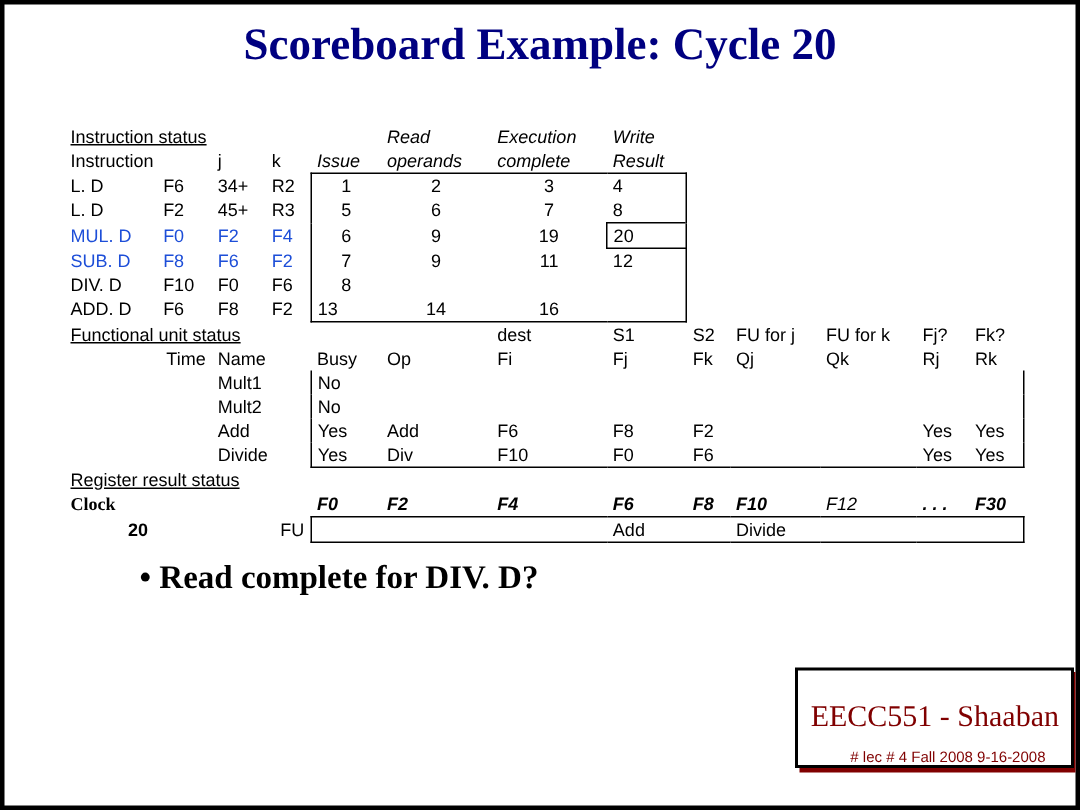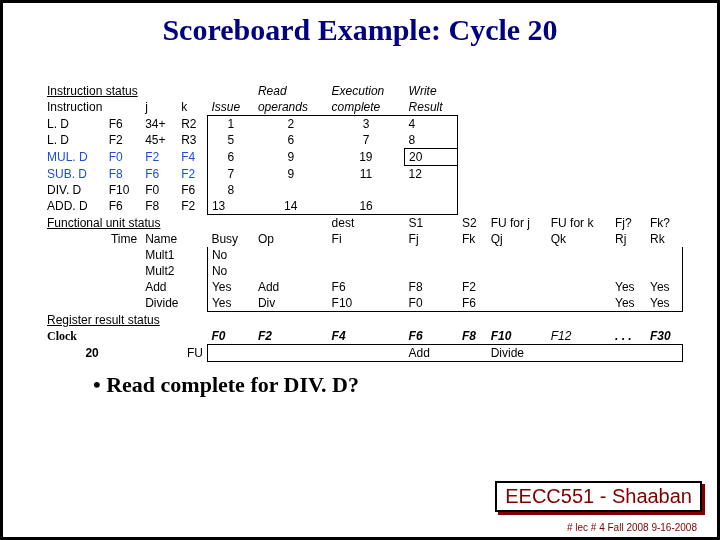--- a/index.html
+++ b/index.html
@@ -55,34 +55,34 @@
   .border-right-bot { border-bottom: 1px solid black; border-right: 1px solid black; }
   .bullet {
     font-family: "Times New Roman", serif;
     font-size: 22px;
     font-weight: bold;
     margin-top: 10px;
     margin-left: 50px;
   }
   .footer-box {
     position: absolute;
-    right: 15px;
+    right: 1px;
     bottom: 25px;
     border: 2px solid black;
     box-shadow: 3px 3px 0 #800000;
-    padding: 2px 8px;
-    font-family: Liberation Sans, sans-serif;
+    padding: 20px 8px;
+    font-family: Liberation Serif, serif;
     font-size: 20px;
     color: #800000;
     background: white;
   }
   .footer-line {
     position: absolute;
     right: 20px;
-    bottom: 4px;
+    bottom: 26px;
     font-family: Arial, sans-serif;
     font-size: 10px;
     color: #800000;
   }
   .clock-label { font-family: "Times New Roman", serif; font-size: 16px; font-weight: bold; }
   .reg-row td { font-weight: bold; margin-top: 15px; }
   .mul-sub { color: #1d4ed8; }
 </style>
 </head>
 <body>

